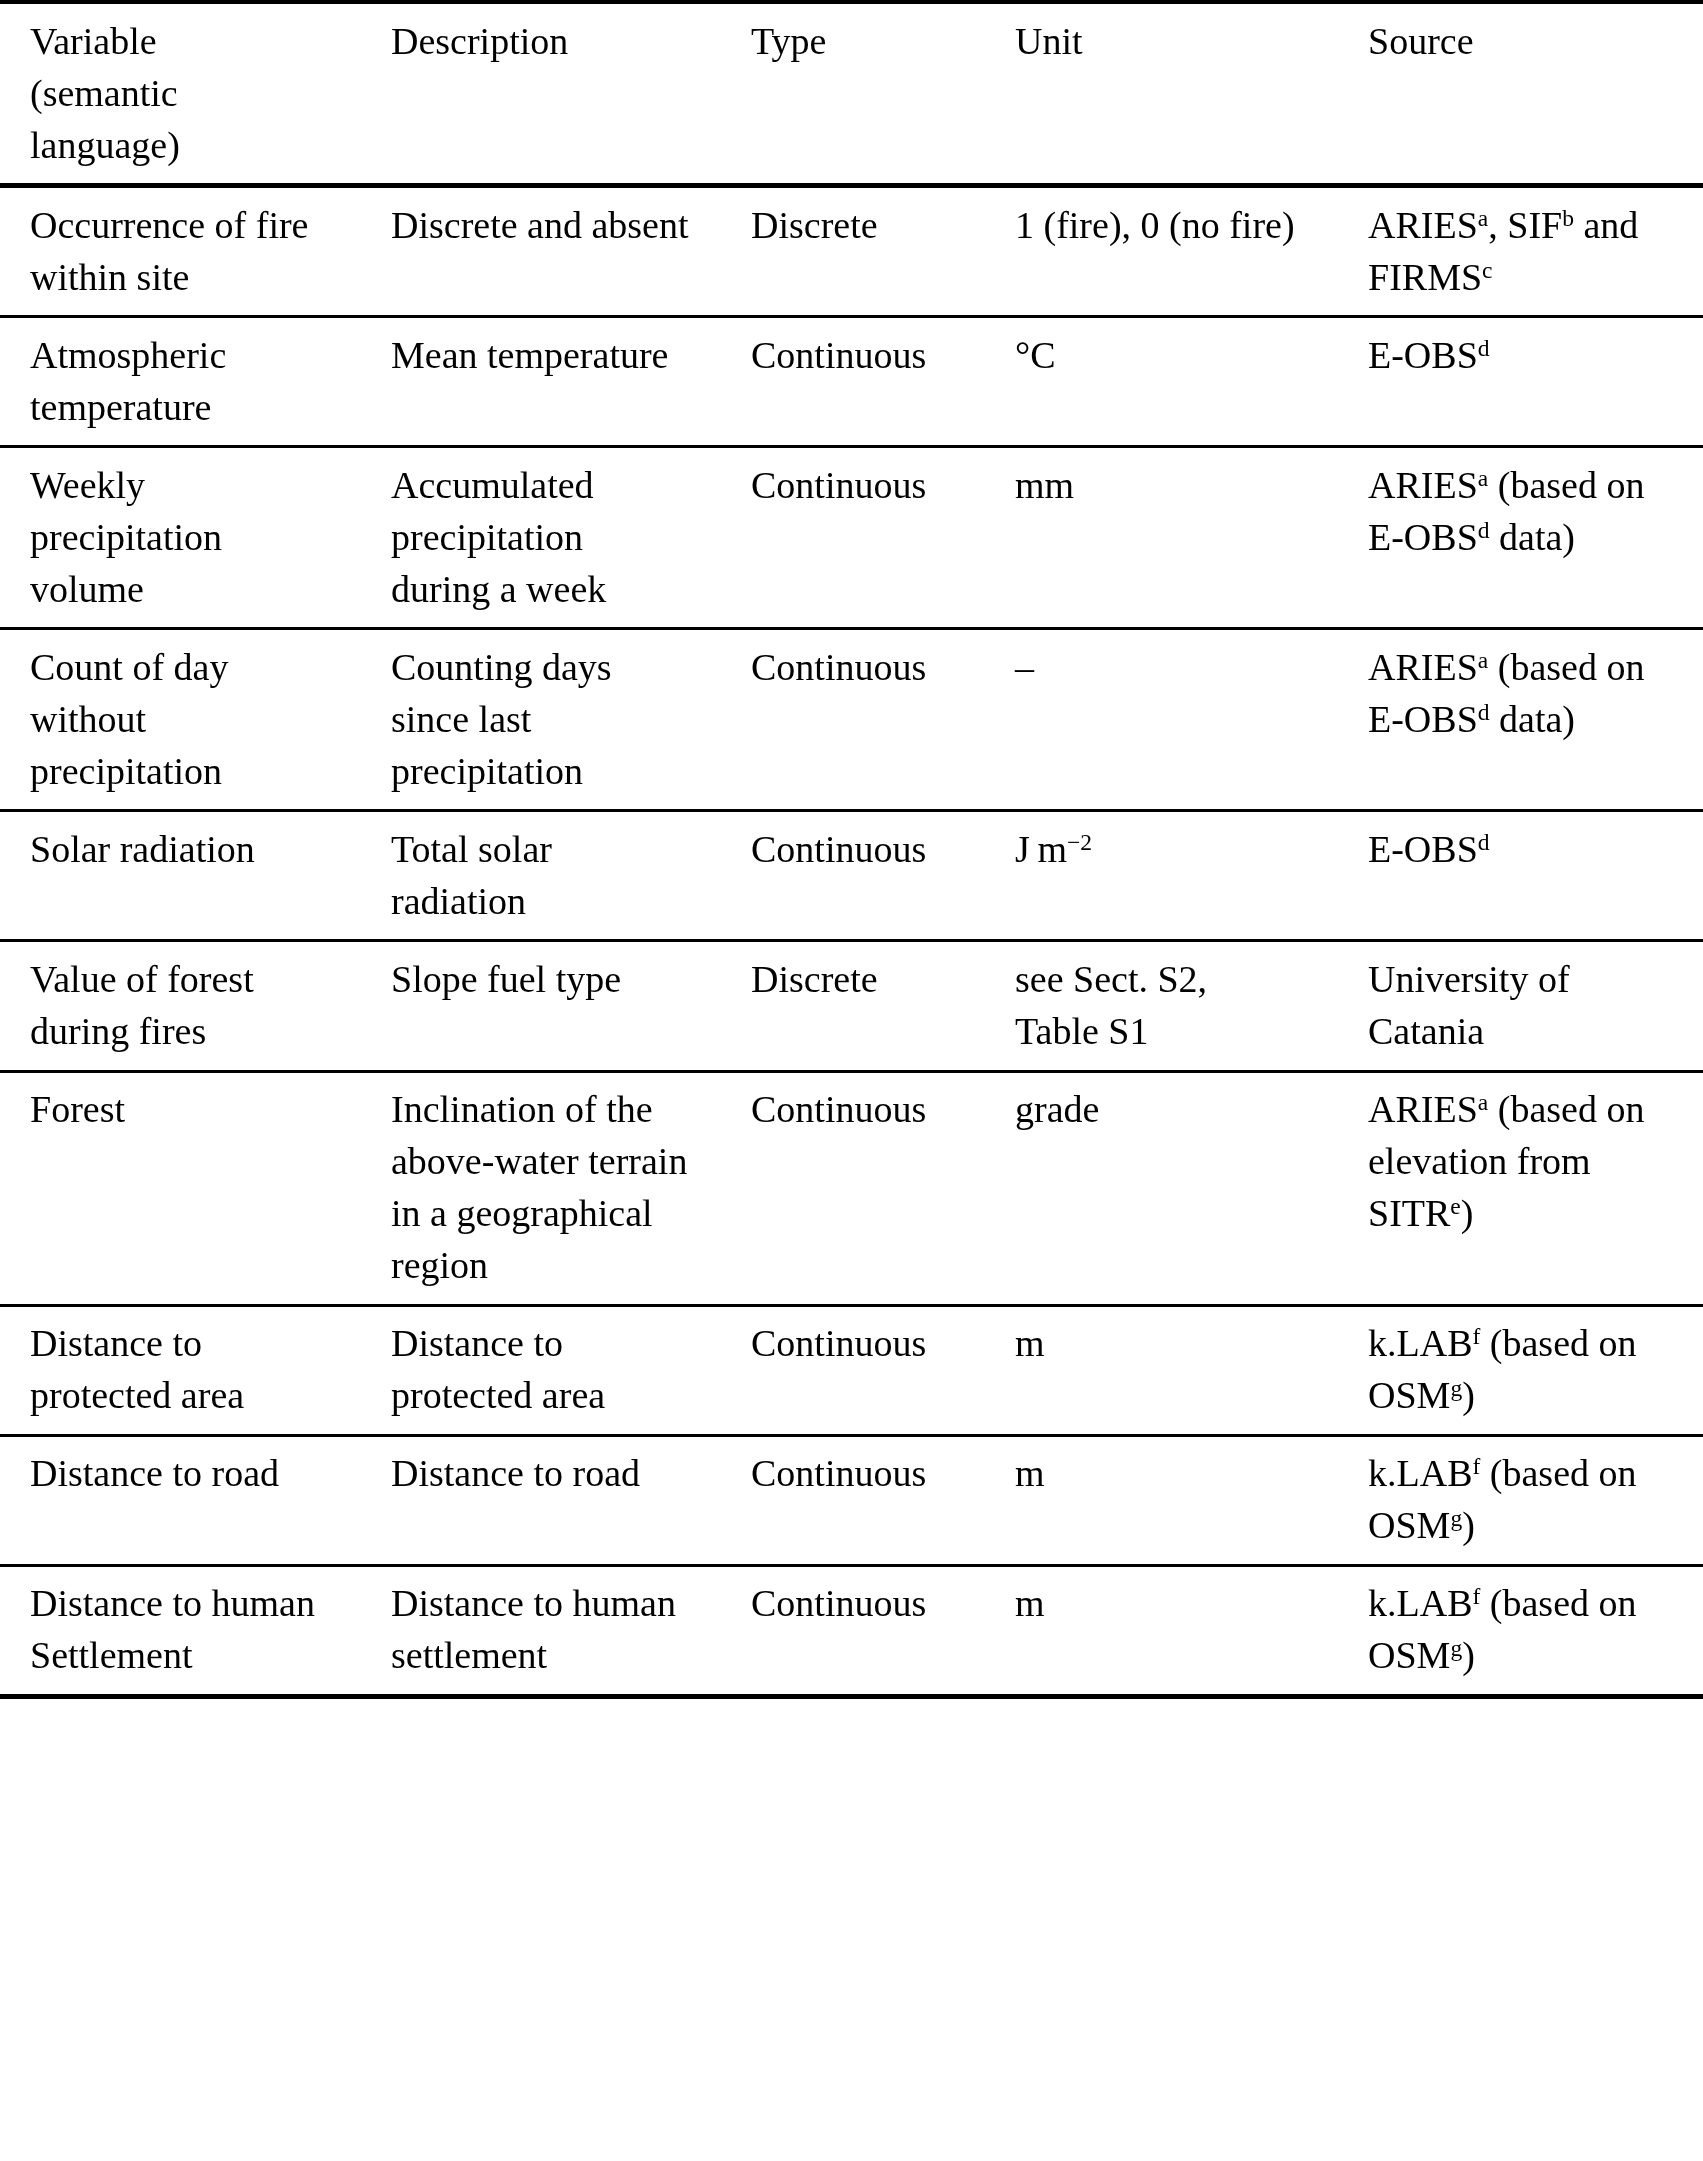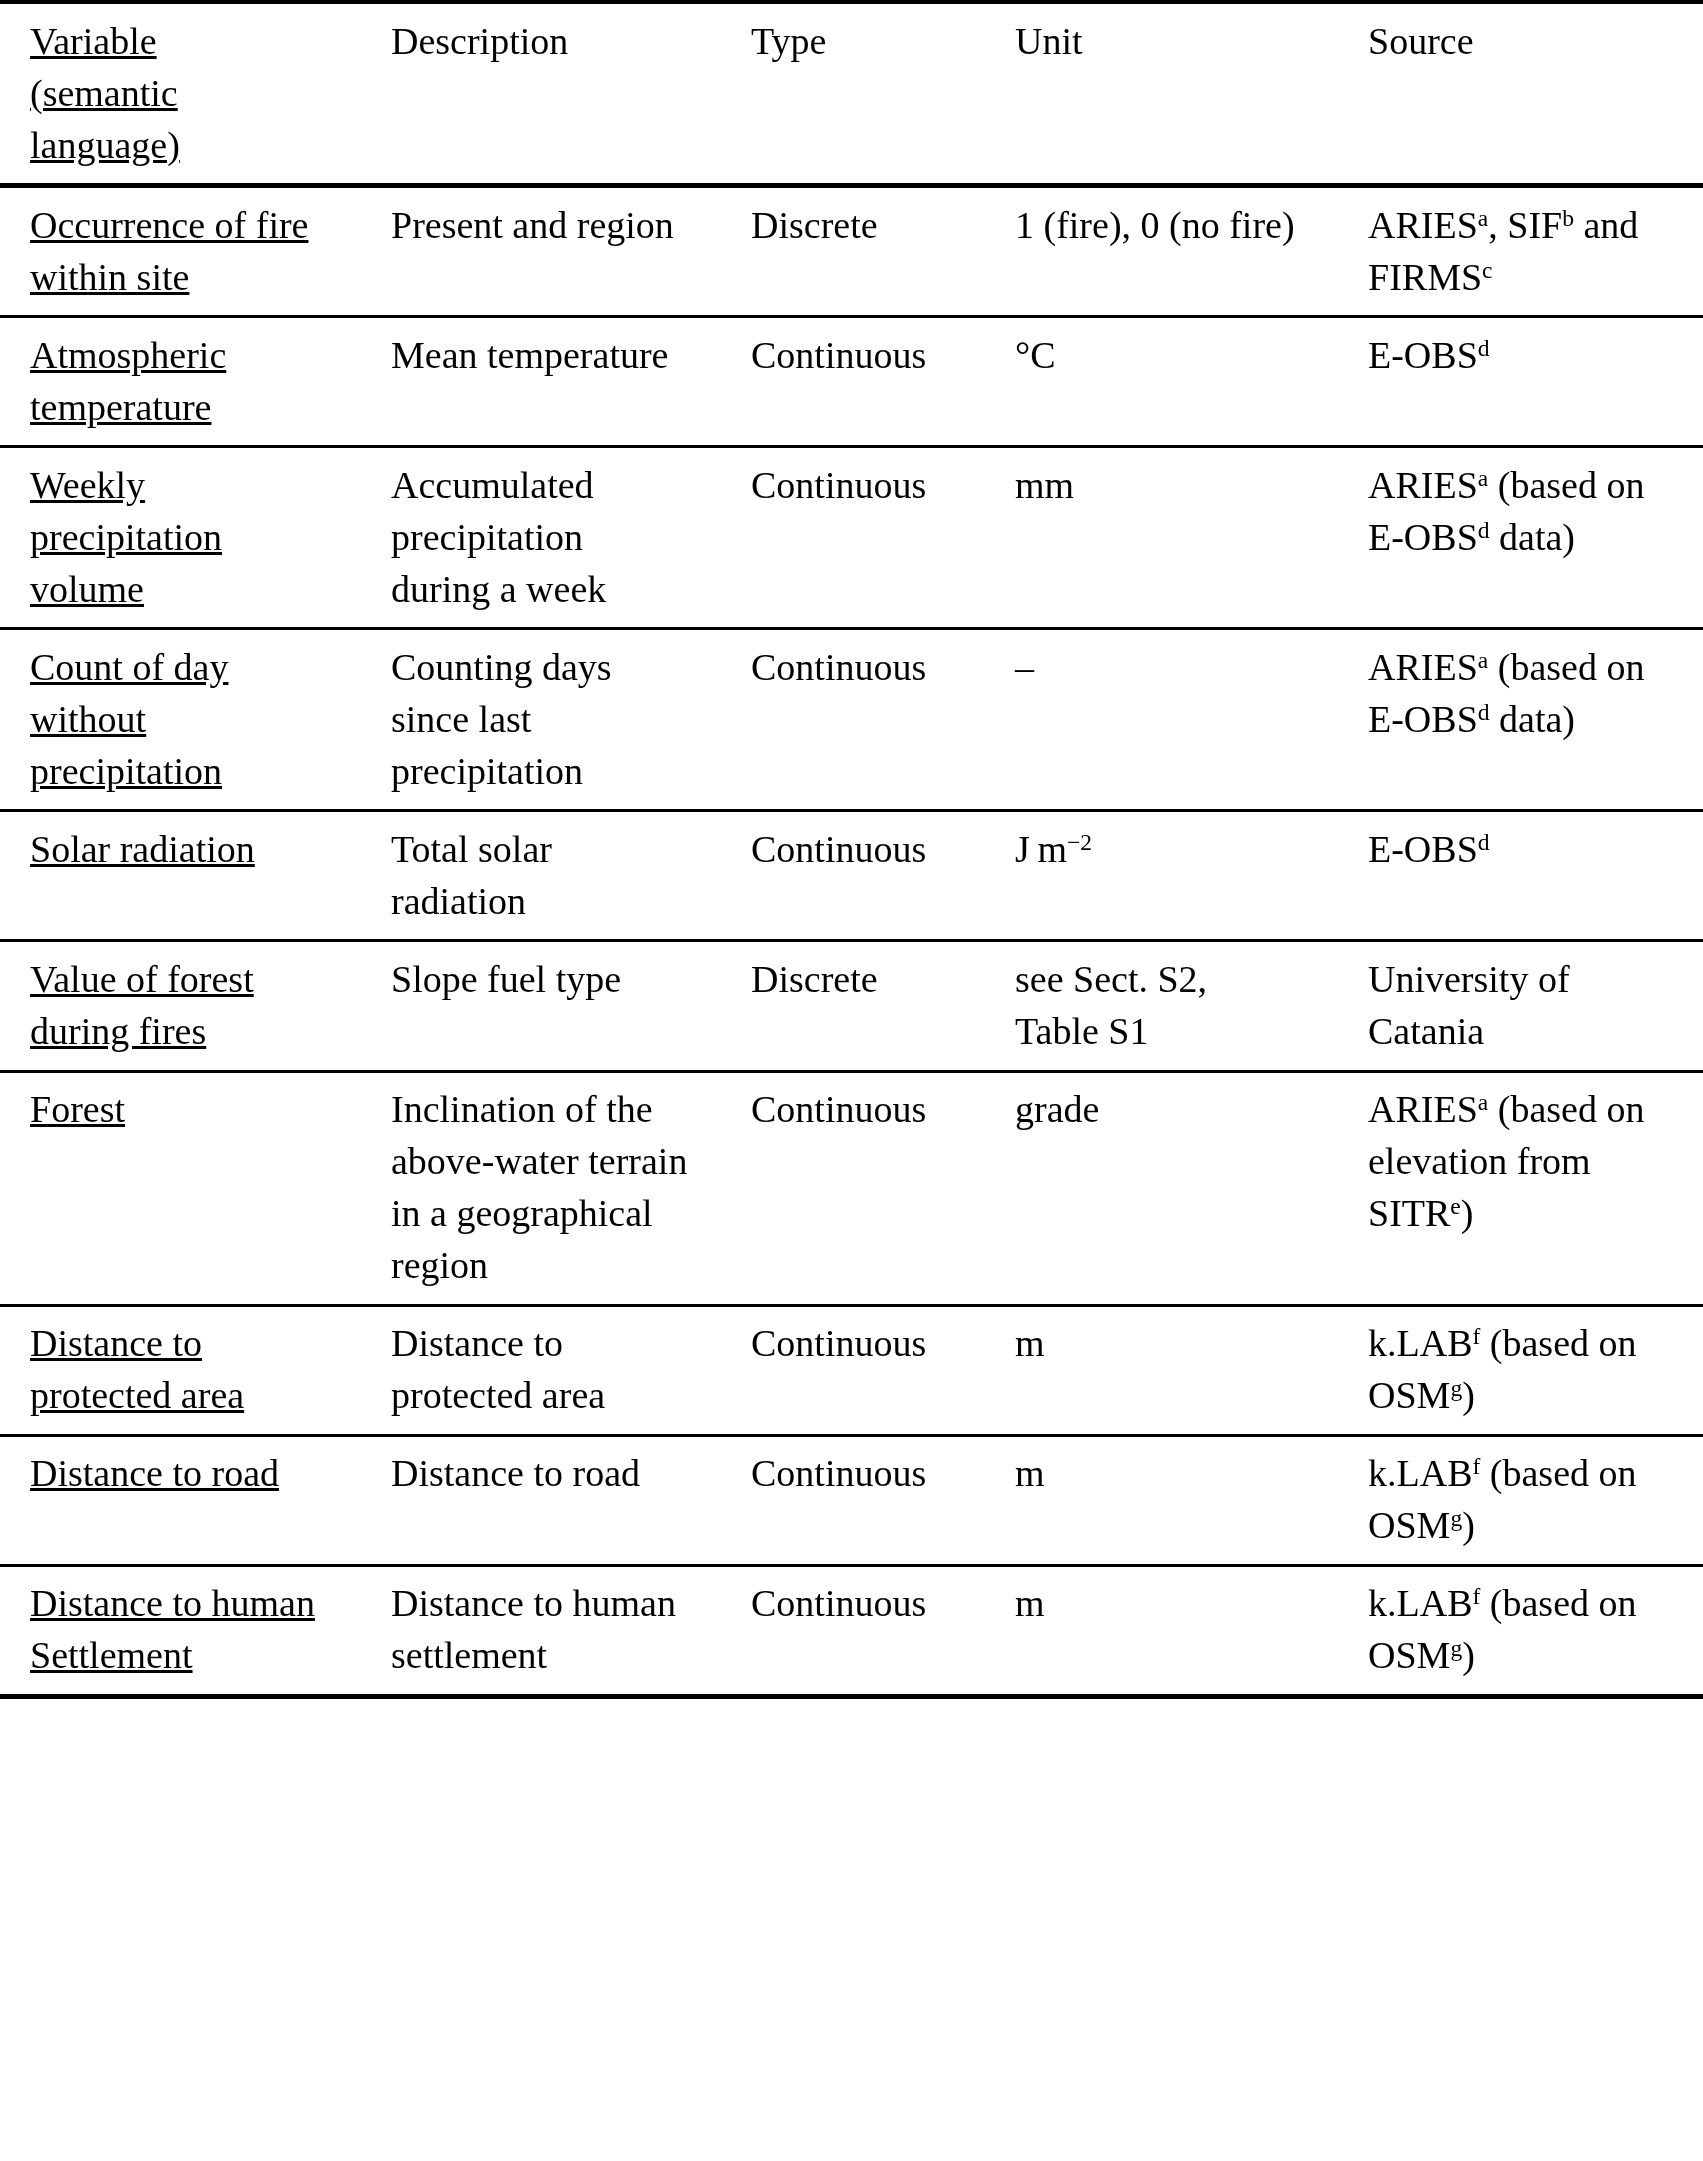--- a/index.html
+++ b/index.html
@@ -26,21 +26,20 @@
     vertical-align: top;
     text-align: left;
     font-weight: normal;
     padding: 10.7px 6.6px 12.4px 0;
     white-space: nowrap; 
     overflow: visible;
   }
   .paper-table th.c1,
   .paper-table td.c1 {
     padding-left: 30px;
-    text-decoration: underline;
   }
   .paper-table thead th {
     border-bottom: 5.8px solid #000000;
   }
   .paper-table tbody td {
     border-top: 3.3px solid #000000;
   }
   .paper-table sup {
     font-size: 62%;
     line-height: 0;
@@ -65,21 +64,21 @@
       <th class="c1">Variable<br>(semantic<br>language)</th>
       <th class="c2">Description</th>
       <th class="c3">Type</th>
       <th class="c4">Unit</th>
       <th class="c5">Source</th>
     </tr>
   </thead>
   <tbody>
     <tr>
       <td class="c1">Occurrence of fire<br>within site</td>
-      <td class="c2">Present and region</td>
+      <td class="c2">Discrete and absent</td>
       <td class="c3">Discrete</td>
       <td class="c4">1 (fire), 0 (no fire)</td>
       <td class="c5">ARIES<sup>a</sup>, SIF<sup>b</sup> and<br>FIRMS<sup>c</sup></td>
     </tr>
     <tr>
       <td class="c1">Atmospheric<br>temperature</td>
       <td class="c2">Mean temperature</td>
       <td class="c3">Continuous</td>
       <td class="c4">°C</td>
       <td class="c5">E-OBS<sup>d</sup></td>

